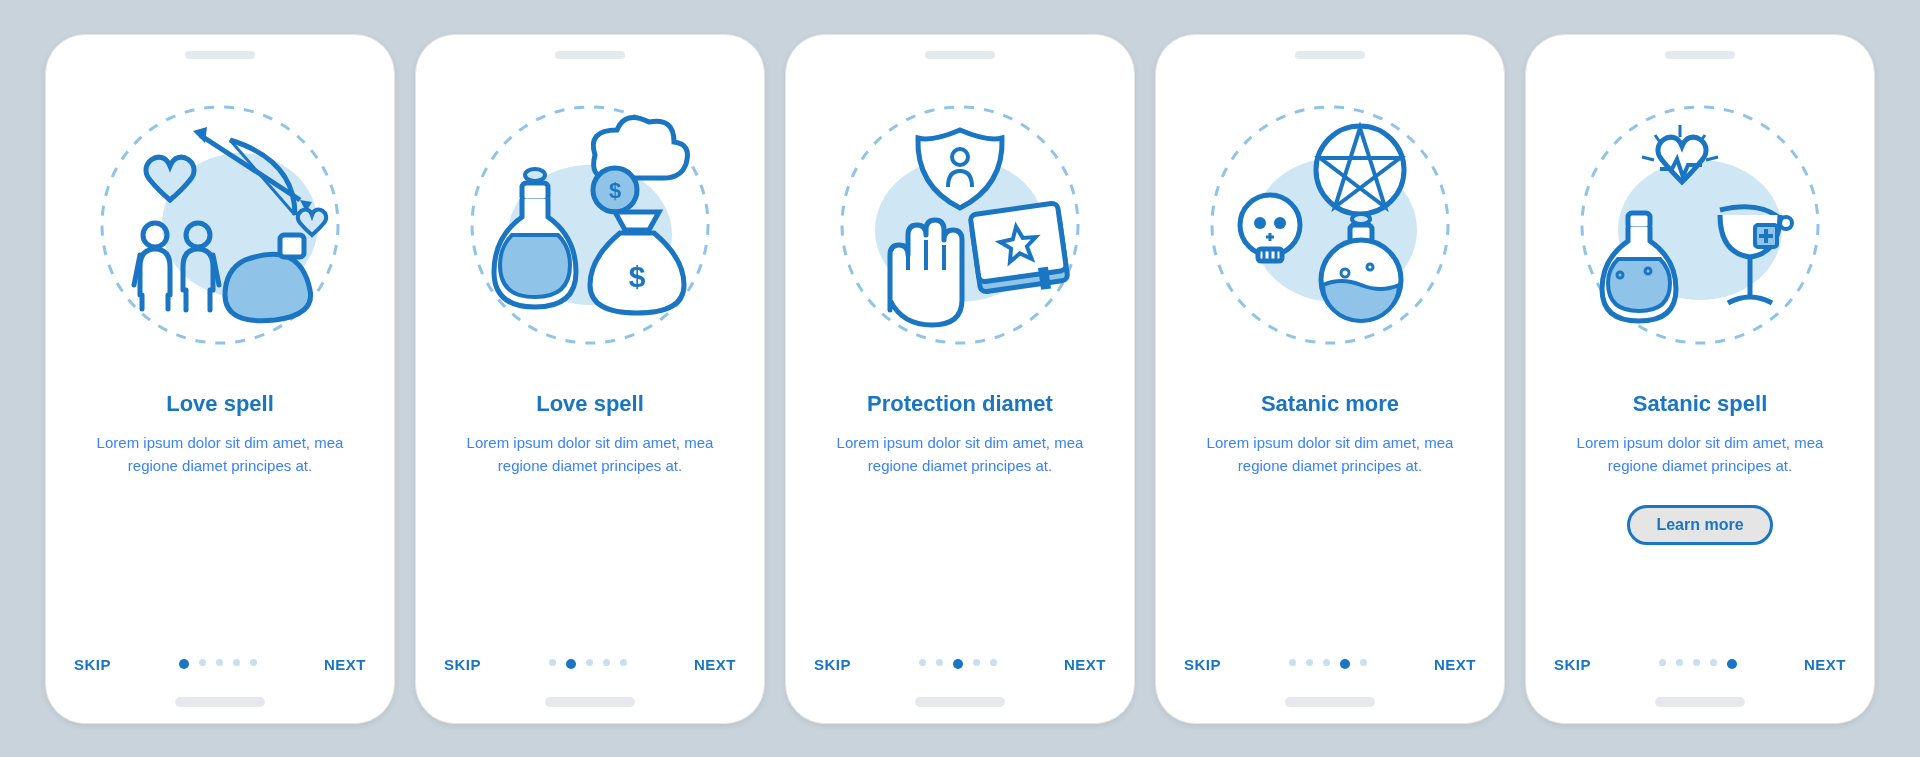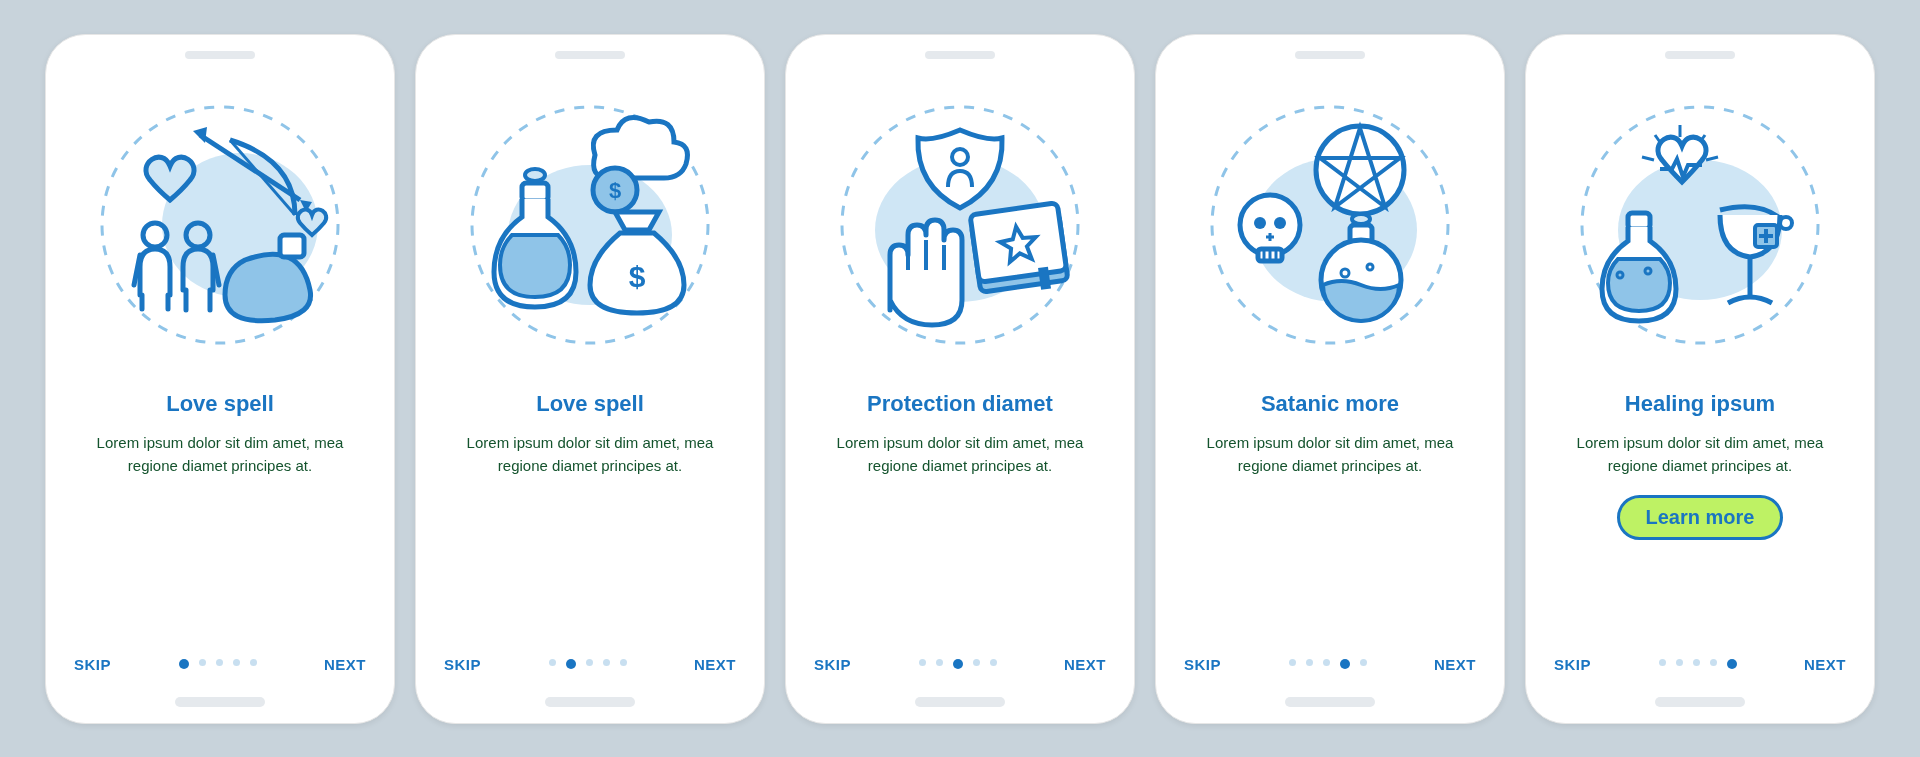--- a/index.html
+++ b/index.html
@@ -60,38 +60,38 @@
     flex-shrink: 0;
   }
   .title {
     color: #1a75c2;
     font-weight: 700;
     font-size: 22px;
     margin-top: 36px;
     text-align: left;
   }
   .desc {
-    color: #14532d;
+    color: #3b82f6;
     font-size: 15px;
     line-height: 1.55;
     text-align: center;
     margin-top: 14px;
     max-width: 260px;
   }
   .spacer { flex: 1; }
   .learn {
     border: 3px solid #1a75c2;
     color: #1a75c2;
-    background: #bef264;
+    background: #e5e5e5;
     font-weight: 700;
-    font-size: 20px;
+    font-size: 16px;
     padding: 8px 26px;
     border-radius: 999px;
     cursor: pointer;
-    margin-top: 18px;
+    margin-top: 28px;
   }
   .nav {
     width: 100%;
     display: flex;
     align-items: center;
     justify-content: space-between;
     margin-bottom: 26px;
     margin-top: 32px;
   }
   .nav .skip, .nav .next {
@@ -308,21 +308,21 @@
 
       <path d="M150 115 q40 -10 62 10" fill="none" stroke="#1a75c2" stroke-width="5"></path>
       <circle cx="216" cy="128" r="6" fill="#fff" stroke="#1a75c2" stroke-width="4"></circle>
       <path d="M150 120 q0 38 30 42 q30 -4 30 -42" fill="#fff" stroke="#1a75c2" stroke-width="5"></path>
       <line x1="180" y1="162" x2="180" y2="200" stroke="#1a75c2" stroke-width="5"></line>
       <path d="M158 208 q22 -12 44 0" fill="none" stroke="#1a75c2" stroke-width="5"></path>
       <rect x="185" y="130" width="22" height="22" rx="3" fill="#8fc4e8" stroke="#1a75c2" stroke-width="4"></rect>
       <line x1="196" y1="134" x2="196" y2="148" stroke="#1a75c2" stroke-width="4"></line>
       <line x1="189" y1="141" x2="203" y2="141" stroke="#1a75c2" stroke-width="4"></line>
     </svg>
-    <div class="title">Healing ipsum</div>
+    <div class="title">Satanic spell</div>
     <div class="desc">Lorem ipsum dolor sit dim amet, mea regione diamet principes at.</div>
     <button class="learn">Learn more</button>
     <div class="spacer"></div>
     <div class="nav">
       <button class="skip">SKIP</button>
       <div class="dots">
         <span class="dot"></span>
         <span class="dot"></span>
         <span class="dot"></span>
         <span class="dot"></span>

